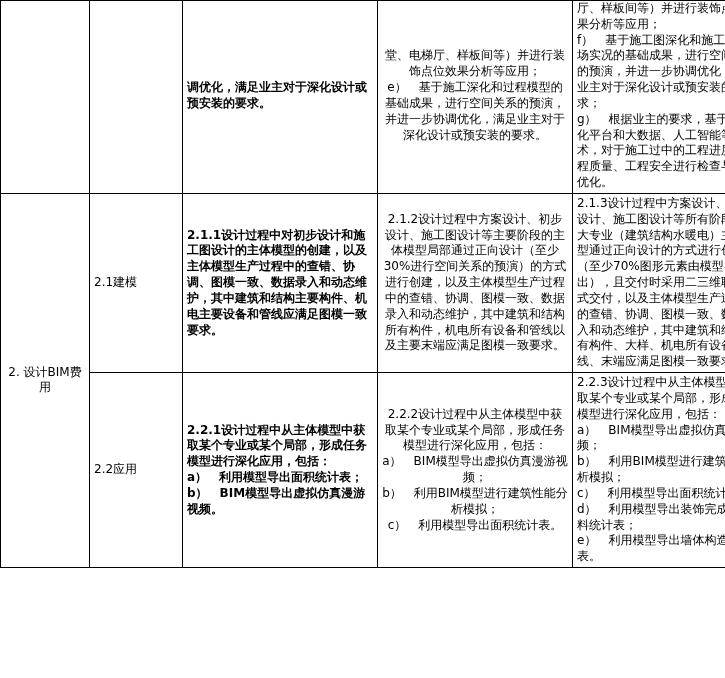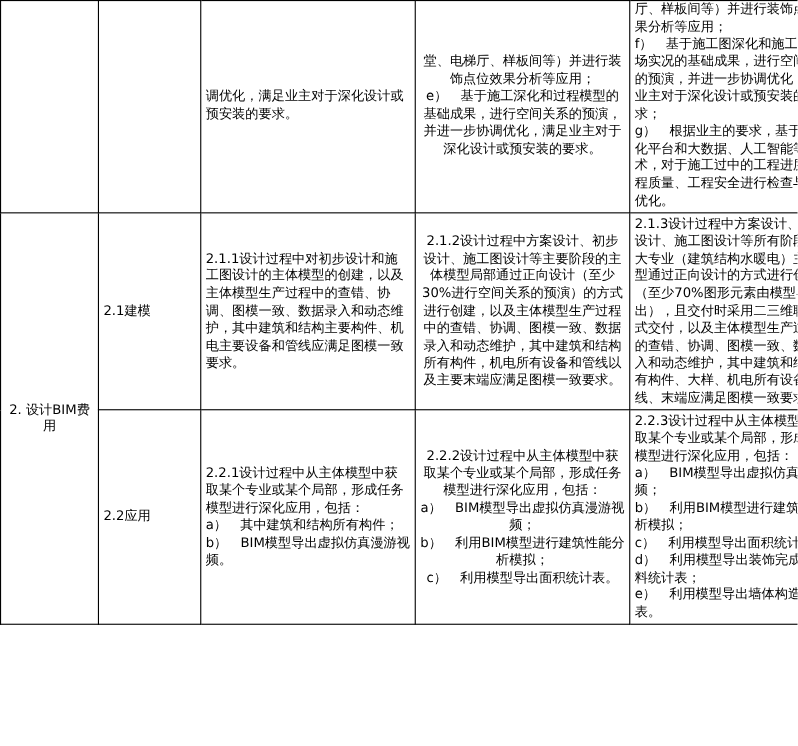--- a/index.html
+++ b/index.html
@@ -24,21 +24,21 @@
     border: 1px solid #000000;
     vertical-align: middle;
     padding: 2px 4px 2px 4px;
     line-height: 1.32;
     font-size: 12px;
     word-wrap: break-word;
     overflow-wrap: break-word;
   }
   td.col-a { width: 80px; text-align: center; }
   td.col-b { width: 84px; }
-  td.col-c { width: 186px; text-align: left; vertical-align: top; }
+  td.col-c { width: 186px; text-align: left; vertical-align: top; font-weight: bold; }
   td.col-d { width: 186px; text-align: center; vertical-align: top; }
   td.col-e { width: 186px; text-align: left; vertical-align: top; }
   td.clipped-top { vertical-align: top; }
   .cell-text { white-space: pre-wrap; }
   .group-label { font-size: 12px; line-height: 1.35; }
   
   tr.row-cut td { padding-top: 0; }
 </style>
 </head>
 <body>
@@ -58,21 +58,21 @@
     <tr>
       <td class="col-a group-label" rowspan="2">2. 设计BIM费用</td>
       <td class="col-b">2.1建模</td>
       <td class="col-c cell-text">2.1.1设计过程中对初步设计和施工图设计的主体模型的创建，以及主体模型生产过程中的查错、协调、图模一致、数据录入和动态维护，其中建筑和结构主要构件、机电主要设备和管线应满足图模一致要求。</td>
       <td class="col-d cell-text">2.1.2设计过程中方案设计、初步设计、施工图设计等主要阶段的主体模型局部通过正向设计（至少30%进行空间关系的预演）的方式进行创建，以及主体模型生产过程中的查错、协调、图模一致、数据录入和动态维护，其中建筑和结构所有构件，机电所有设备和管线以及主要末端应满足图模一致要求。</td>
       <td class="col-e cell-text">2.1.3设计过程中方案设计、初步设计、施工图设计等所有阶段的五大专业（建筑结构水暖电）主体模型通过正向设计的方式进行创建（至少70%图形元素由模型导出），且交付时采用二三维联动方式交付，以及主体模型生产过程中的查错、协调、图模一致、数据录入和动态维护，其中建筑和结构所有构件、大样、机电所有设备、管线、末端应满足图模一致要求。</td>
     </tr>
     <tr>
       <td class="col-b">2.2应用</td>
       <td class="col-c cell-text">2.2.1设计过程中从主体模型中获取某个专业或某个局部，形成任务模型进行深化应用，包括：
-a）　其中建筑和结构所有构件；
+a）　利用模型导出面积统计表；
 b）　BIM模型导出虚拟仿真漫游视频。</td>
       <td class="col-d cell-text">2.2.2设计过程中从主体模型中获取某个专业或某个局部，形成任务模型进行深化应用，包括：
 a）　BIM模型导出虚拟仿真漫游视频；
 b）　利用BIM模型进行建筑性能分析模拟；
 c）　利用模型导出面积统计表。</td>
       <td class="col-e cell-text">2.2.3设计过程中从主体模型中获取某个专业或某个局部，形成任务模型进行深化应用，包括：
 a）　BIM模型导出虚拟仿真漫游视频；
 b）　利用BIM模型进行建筑性能分析模拟；
 c）　利用模型导出面积统计表；
 d）　利用模型导出装饰完成面材料统计表；

